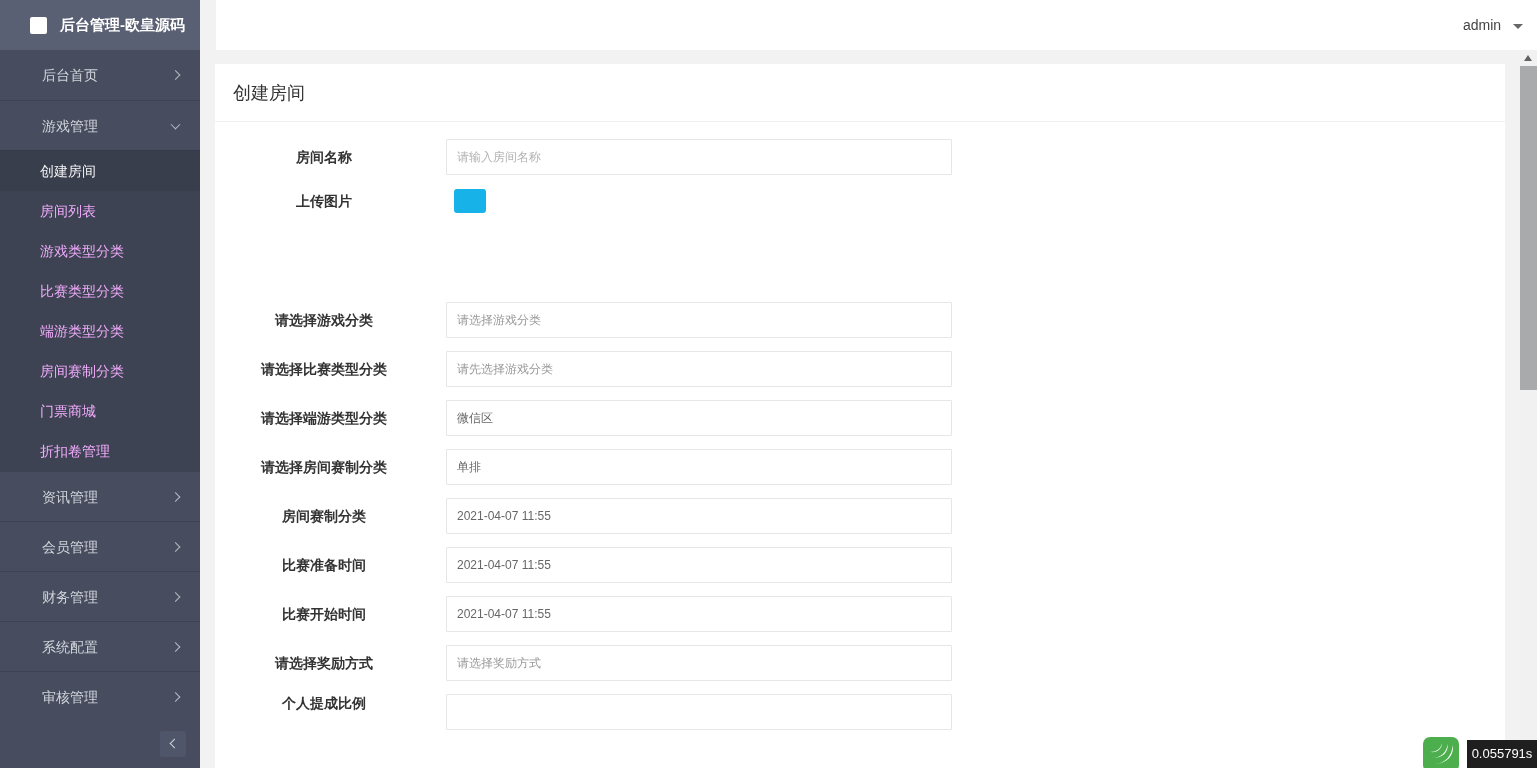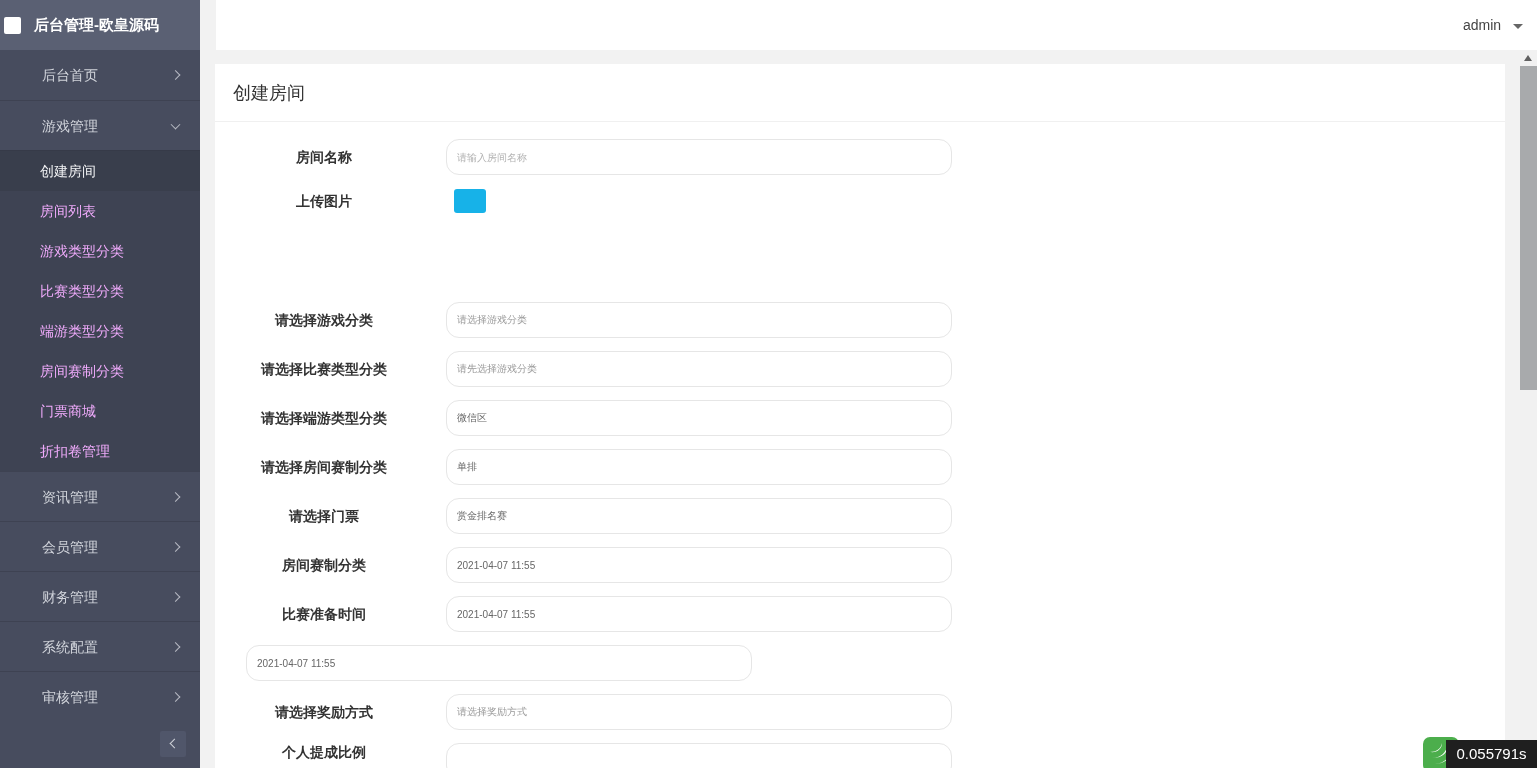--- a/index.html
+++ b/index.html
@@ -3,21 +3,21 @@
 <meta charset="utf-8">
 <style>
   * { margin:0; padding:0; box-sizing:border-box; }
   html,body { width:1537px; height:768px; overflow:hidden; }
   body {
     font-family:"Liberation Sans","DejaVu Sans",sans-serif;
     background:#f2f2f2; position:relative; font-size:14px;
   }
   
   .sidebar { position:absolute; left:0; top:0; width:200px; height:768px; background:#474c5e; z-index:5; }
-  .logo-bar { height:50px; background:#5a6073; display:flex; align-items:center; padding:0 4px; }
+  .logo-bar { height:50px; background:#5a6073; display:flex; align-items:center; padding:0 30px; }
   .logo-icon { width:17px; height:17px; background:#fff; border-radius:2px; flex:0 0 auto; }
   .logo-title { color:#fff; font-size:15px; font-weight:bold; margin-left:13px; white-space:nowrap; }
   .nav-item { position:relative; height:50px; line-height:50px; padding-left:42px; color:#d2d5dc; cursor:pointer; border-top:1px solid rgba(0,0,0,.12); }
   .nav-item:first-child { border-top:none; }
   .chev { position:absolute; right:21px; top:50%; width:7px; height:7px; border-right:1px solid #b7bac3; border-bottom:1px solid #b7bac3; }
   .chev.right { transform:translateY(-50%) rotate(-45deg); }
   .chev.down  { transform:translateY(-70%) rotate(45deg); }
   .submenu { background:#3e4353; border-top:1px solid rgba(0,0,0,.12); }
   .submenu-item { height:40px; line-height:40px; padding-left:40px; color:#f0abfc; cursor:pointer; }
   .submenu-item.active { background:#393e4c; color:#f2f3f5; }
@@ -27,33 +27,33 @@
   .navbar { position:absolute; left:216px; top:0; width:1337px; height:50px; background:#fff; z-index:4; }
   .user-menu { position:absolute; right:30px; top:0; height:50px; line-height:50px; color:#444; cursor:pointer; }
   .user-caret { display:inline-block; margin-left:8px; vertical-align:middle; width:0; height:0; border-left:5px solid transparent; border-right:5px solid transparent; border-top:5px solid #666; }
   
   .card { position:absolute; left:215px; top:64px; width:1290px; height:720px; background:#fff; }
   .card-header { height:58px; line-height:58px; padding-left:18px; font-size:18px; color:#333; border-bottom:1px solid #f0f0f0; }
   .form { padding-top:17px; }
   .form-row { display:flex; margin-bottom:13px; }
   .form-label { width:182px; margin-left:18px; text-align:center; font-weight:bold; color:#333; line-height:36px; white-space:nowrap; }
   .form-ctrl { margin-left:31px; }
-  .box { width:506px; height:36px; border:1px solid #e6e6e6; border-radius:13px; padding:0 10px; font-size:10px; color:#666; background:#fff; outline:none; font-family:inherit; }
+  .box { width:506px; height:36px; border:1px solid #e6e6e6; border-radius:1px; padding:0 10px; font-size:12px; color:#666; background:#fff; outline:none; font-family:inherit; }
   .box::placeholder { color:#b3b3b3; }
   .box.muted { color:#999; }
   .upload-row { margin-top:14px; margin-bottom:89px;gap:8px; }
   .upload-row .form-label { line-height:24px; }
   .upload-btn { width:32px; height:24px; background:#17b2e8; border:none; border-radius:3px; cursor:pointer; display:block; }
   .row-last .form-label { line-height:18px; }
   
   .scrollbar { position:absolute; right:0; top:50px; width:17px; height:718px; background:#f1f1f1; z-index:6; }
   .scroll-up { position:absolute; top:5px; left:4px; width:0; height:0; border-left:4px solid transparent; border-right:4px solid transparent; border-bottom:6px solid #616161; cursor:pointer; }
   .scroll-thumb { position:absolute; top:16px; left:0; width:17px; height:324px; background:#a8aaac; cursor:pointer; }
   
-  .trace-bar { position:absolute; right:0; bottom:0; width:91px; height:28px; background:#1f1f1f; color:#fff; font-size:15px; line-height:28px; text-align:center; z-index:7; }
+  .trace-bar { position:absolute; right:0; bottom:0; width:70px; height:28px; background:#1f1f1f; color:#fff; font-size:13px; line-height:28px; text-align:center; z-index:7; }
   .trace-icon { position:absolute; right:78px; bottom:-4px; width:36px; height:35px; z-index:7; cursor:pointer; }
 </style>
 </head>
 <body>
 
 <aside class="sidebar">
   <div class="logo-bar">
     <span class="logo-icon"></span>
     <span class="logo-title">后台管理-欧皇源码</span>
   </div>
@@ -111,32 +111,29 @@
       </div>
       <div class="form-row">
         <div class="form-label">请选择端游类型分类</div>
         <div class="form-ctrl"><input class="box" type="text" readonly="" value="微信区" style=""></div>
       </div>
       <div class="form-row">
         <div class="form-label">请选择房间赛制分类</div>
         <div class="form-ctrl"><input class="box" type="text" readonly="" value="单排" style=""></div>
       </div>
       <div class="form-row">
-        <div class="form-label">请选择门票</div>
-        <div class="form-ctrl"><input class="box" type="text" readonly="" value="赏金排名赛" style=""></div>
-      </div>
-      <div class="form-row">
         <div class="form-label">房间赛制分类</div>
         <div class="form-ctrl"><input class="box" type="text" value="2021-04-07 11:55" style=""></div>
       </div>
       <div class="form-row">
         <div class="form-label">比赛准备时间</div>
         <div class="form-ctrl"><input class="box" type="text" value="2021-04-07 11:55" style=""></div>
       </div>
       <div class="form-row">
+        <div class="form-label">比赛开始时间</div>
         <div class="form-ctrl"><input class="box" type="text" value="2021-04-07 11:55" style=""></div>
       </div>
       <div class="form-row">
         <div class="form-label">请选择奖励方式</div>
         <div class="form-ctrl"><input class="box muted" type="text" readonly="" value="请选择奖励方式" style=""></div>
       </div>
       <div class="form-row row-last">
         <div class="form-label">个人提成比例</div>
         <div class="form-ctrl"><input class="box" type="text" style=""></div>
       </div>

